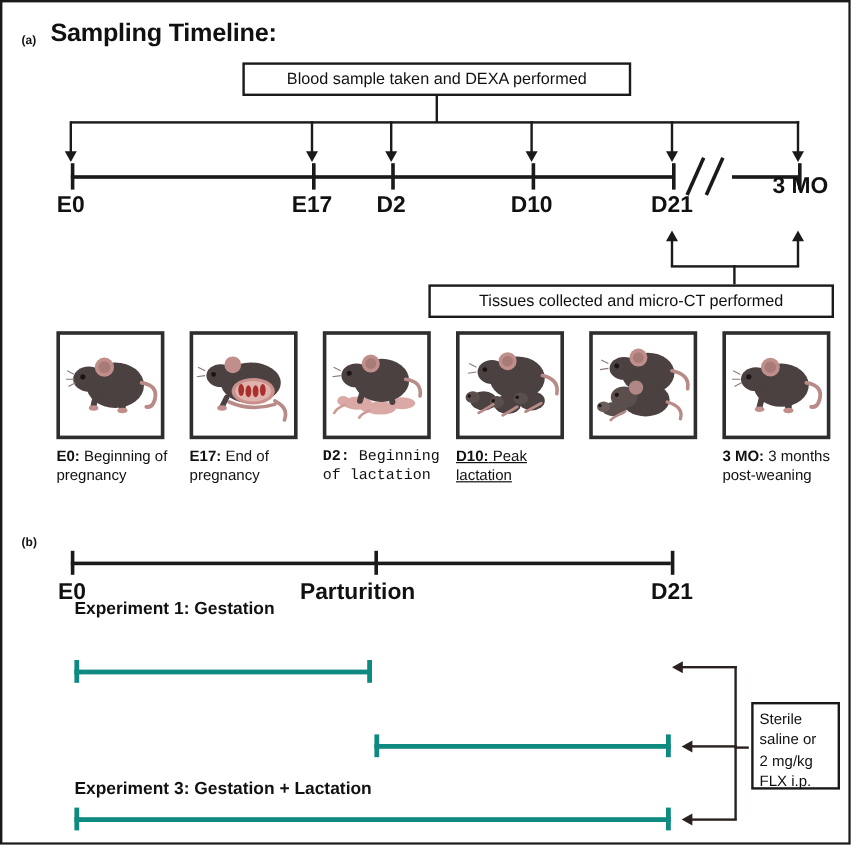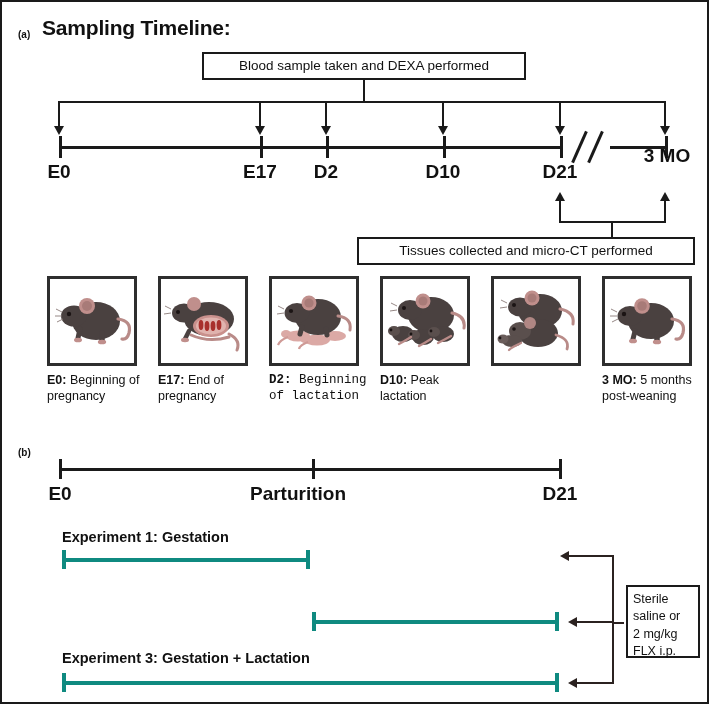--- a/index.html
+++ b/index.html
@@ -211,21 +211,21 @@
       </g>
       <g fill="#1b1414">
         <circle cx="8" cy="51" r="1.4"></circle>
           <circle cx="28" cy="55" r="1.4"></circle>
           <circle cx="48" cy="52" r="1.4"></circle>
       </g>
       <path d="M28 58 q-8 5 -12 7 M48 60 q-8 5 -12 7 M68 57 q-9 5 -13 7" stroke="#b98b88" stroke-width="2.4" fill="none" stroke-linecap="round"></path>
       <path d="M14 27 l-6 -3 M14 31 l-7 1" stroke="#8a7a78" stroke-width="0.9"></path>
     </svg>
   </div>
-  <div class="abs mouse-cap" style="left:378px;top:371px;">
+  <div class="abs mouse-cap" style="left:378px;top:371px;text-decoration:underline;">
     <b>D10:</b> 
     <span>Peak lactation</span>
   </div>
 
   <div class="abs mouse-box" style="left:489px;top:274px;">
     <svg width="84" height="84" viewBox="0 0 84 84">
       <ellipse cx="46" cy="32" rx="22" ry="17" fill="#4a4140"></ellipse>
       <ellipse cx="26" cy="28" rx="12" ry="9.5" fill="#4a4140"></ellipse>
       <ellipse cx="38" cy="19" rx="7.5" ry="7.5" fill="#c08f8c"></ellipse>
       <ellipse cx="38" cy="19" rx="4.5" ry="4.5" fill="#a87b78"></ellipse>
@@ -254,35 +254,35 @@
       <path d="M67 40 q14 2 11 14 q-2 7 -7 6" stroke="#b98b88" stroke-width="3.2" fill="none" stroke-linecap="round"></path>
       <path d="M30 52 l-2 8" stroke="#4a4140" stroke-width="5" stroke-linecap="round"></path>
       <path d="M52 55 l0 7" stroke="#4a4140" stroke-width="5.5" stroke-linecap="round"></path>
       <ellipse cx="28" cy="62" rx="4" ry="2.3" fill="#c08f8c"></ellipse>
       <ellipse cx="52" cy="63" rx="4.2" ry="2.3" fill="#c08f8c"></ellipse>
       <path d="M12 33 l-6 -3 M12 37 l-7 0 M13 40 l-6 3" stroke="#8a7a78" stroke-width="0.9"></path>
     </svg>
   </div>
   <div class="abs mouse-cap" style="left:600px;top:371px;">
     <b>3 MO:</b> 
-    <span>5 months post-weaning</span>
+    <span>3 months post-weaning</span>
   </div>
 
   <div class="abs panel-letter" style="left:16px;top:445px;">(b)</div>
 
   <div class="abs hline" style="left:57px;top:466px;width:500px;"></div>
   <div class="abs vline" style="left:57px;top:457px;height:20px;"></div>
   <div class="abs vline" style="left:310px;top:457px;height:20px;"></div>
   <div class="abs vline" style="left:557px;top:457px;height:20px;"></div>
 
   <div class="abs tick-label" style="left:58px;top:481px;">E0</div>
   <div class="abs tick-label" style="left:296px;top:481px;">Parturition</div>
   <div class="abs tick-label" style="left:558px;top:481px;">D21</div>
 
-  <div class="abs exp-label" style="left:60px;top:527px;">Experiment 1: Gestation</div>
+  <div class="abs exp-label" style="left:60px;top:498px;">Experiment 1: Gestation</div>
   <div class="dose-bar" style="left:60px;top:556px;width:248px;background:#0f8a80;"></div>
   <div class="dose-cap" style="left:60px;top:548px;background:#0f8a80;"></div>
   <div class="dose-cap" style="left:304px;top:548px;background:#0f8a80;"></div>
 
   <div class="dose-bar" style="left:310px;top:618px;width:247px;background:#0f8a80;"></div>
   <div class="dose-cap" style="left:310px;top:610px;background:#0f8a80;"></div>
   <div class="dose-cap" style="left:553px;top:610px;background:#0f8a80;"></div>
 
   <div class="abs exp-label" style="left:60px;top:648px;">Experiment 3: Gestation + Lactation</div>
   <div class="dose-bar" style="left:60px;top:679px;width:497px;background:#0f8a80;"></div>

